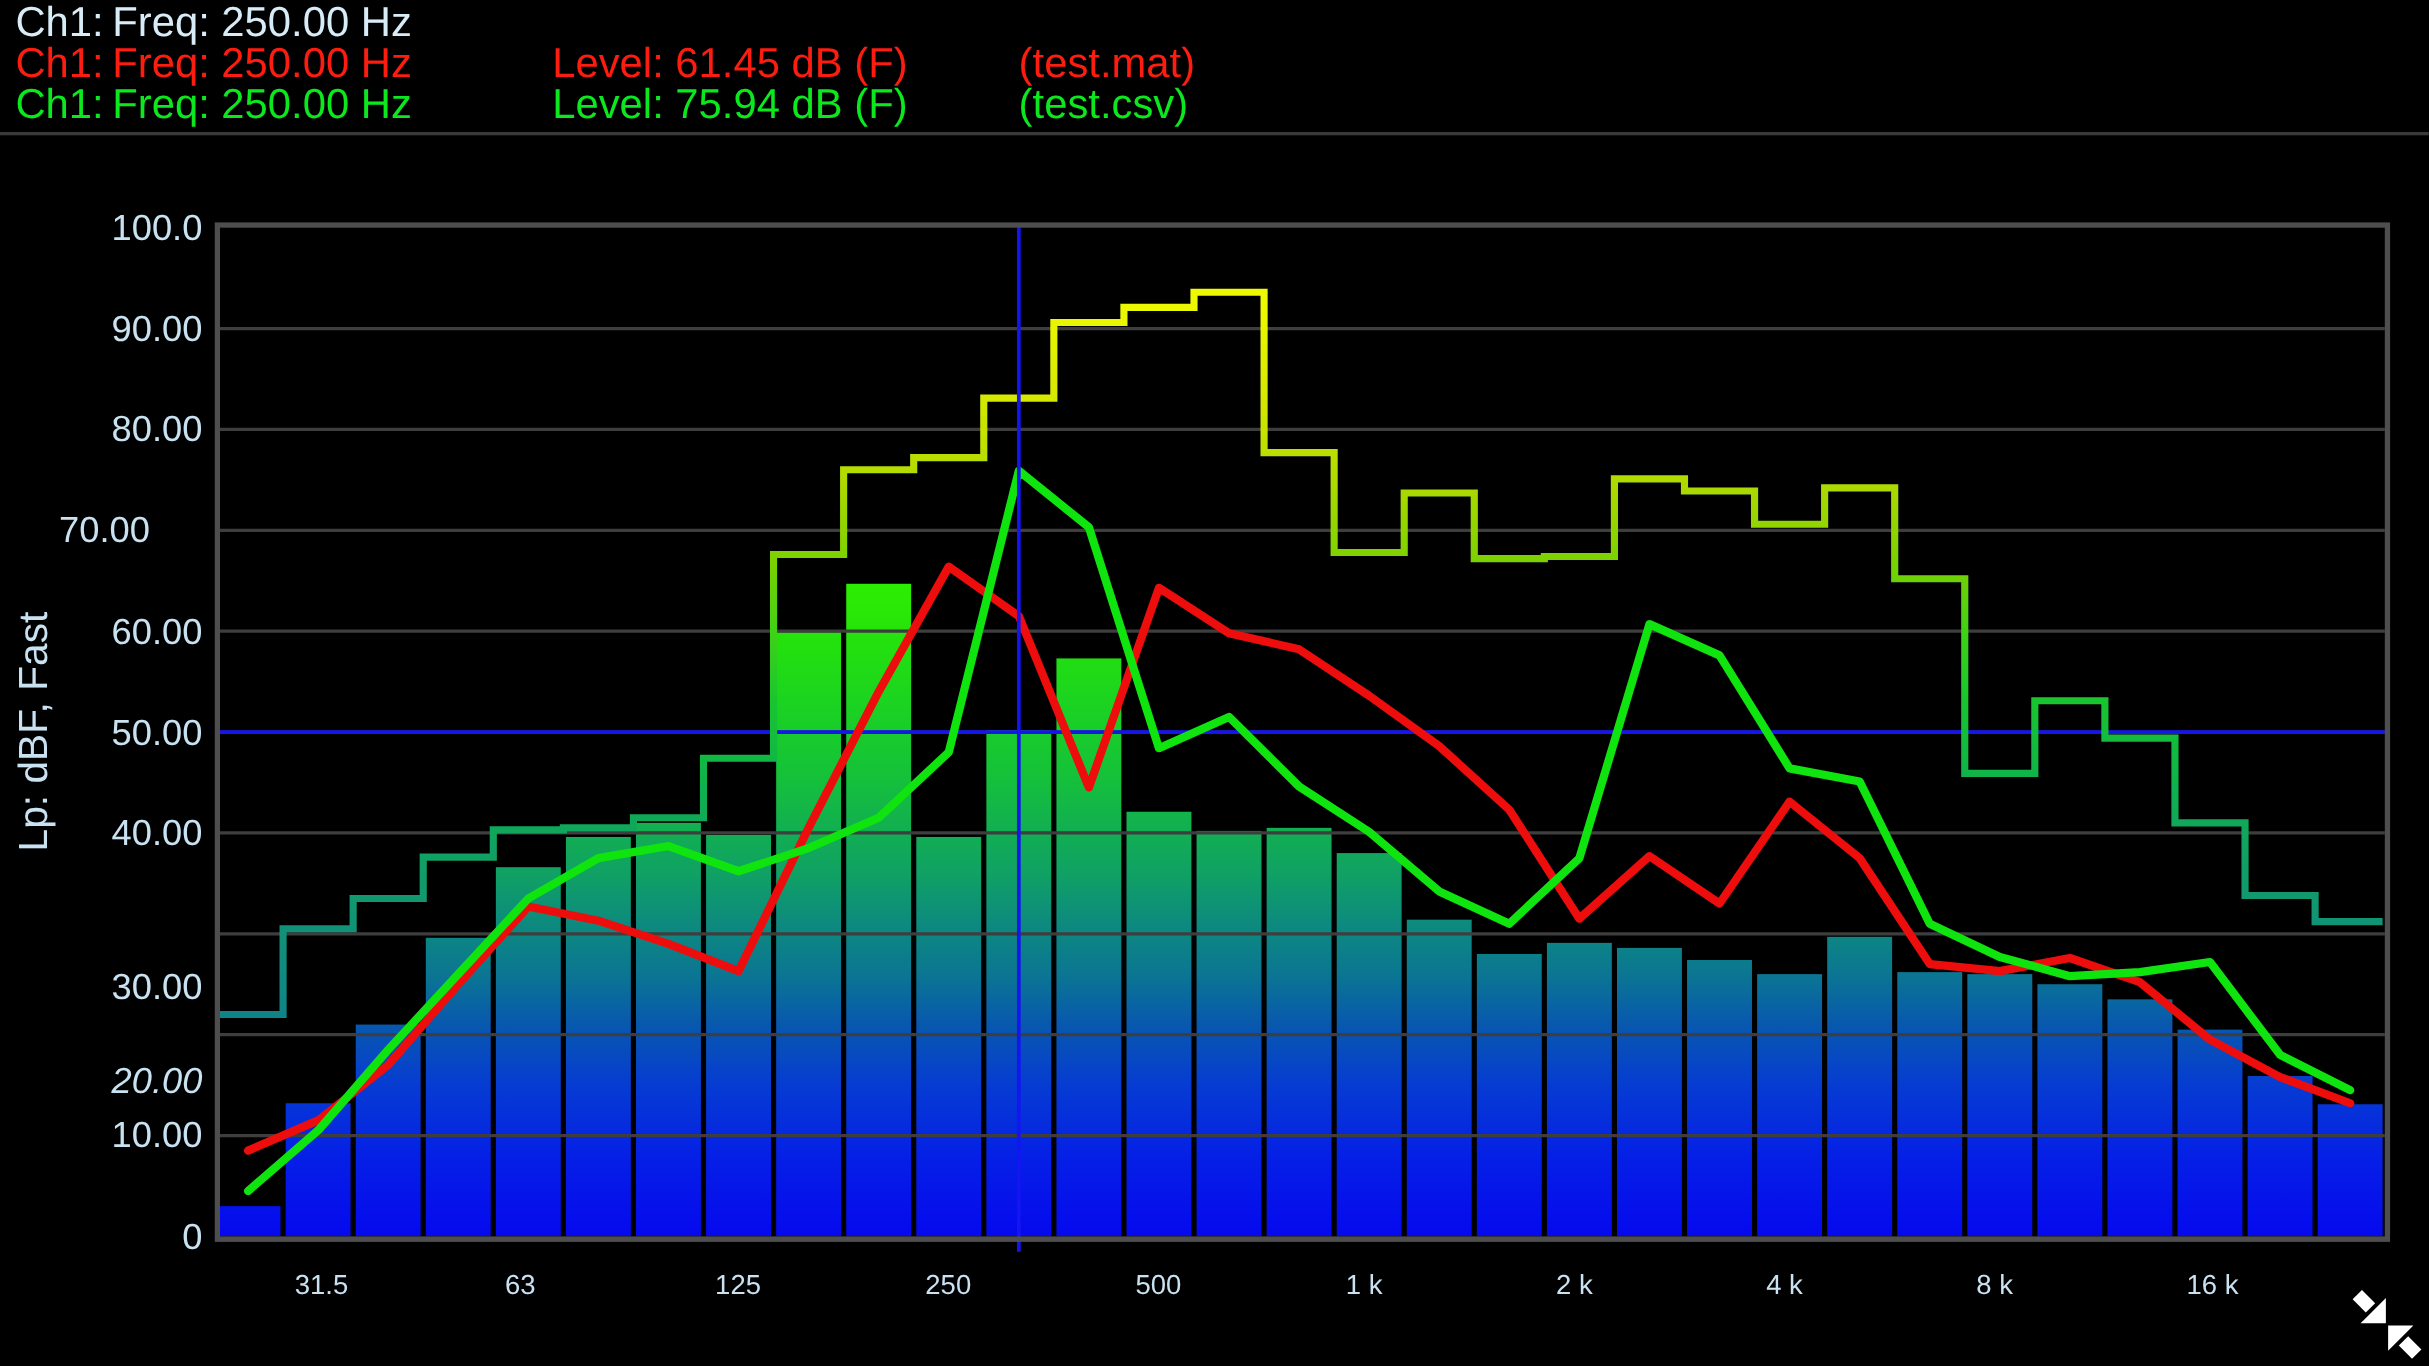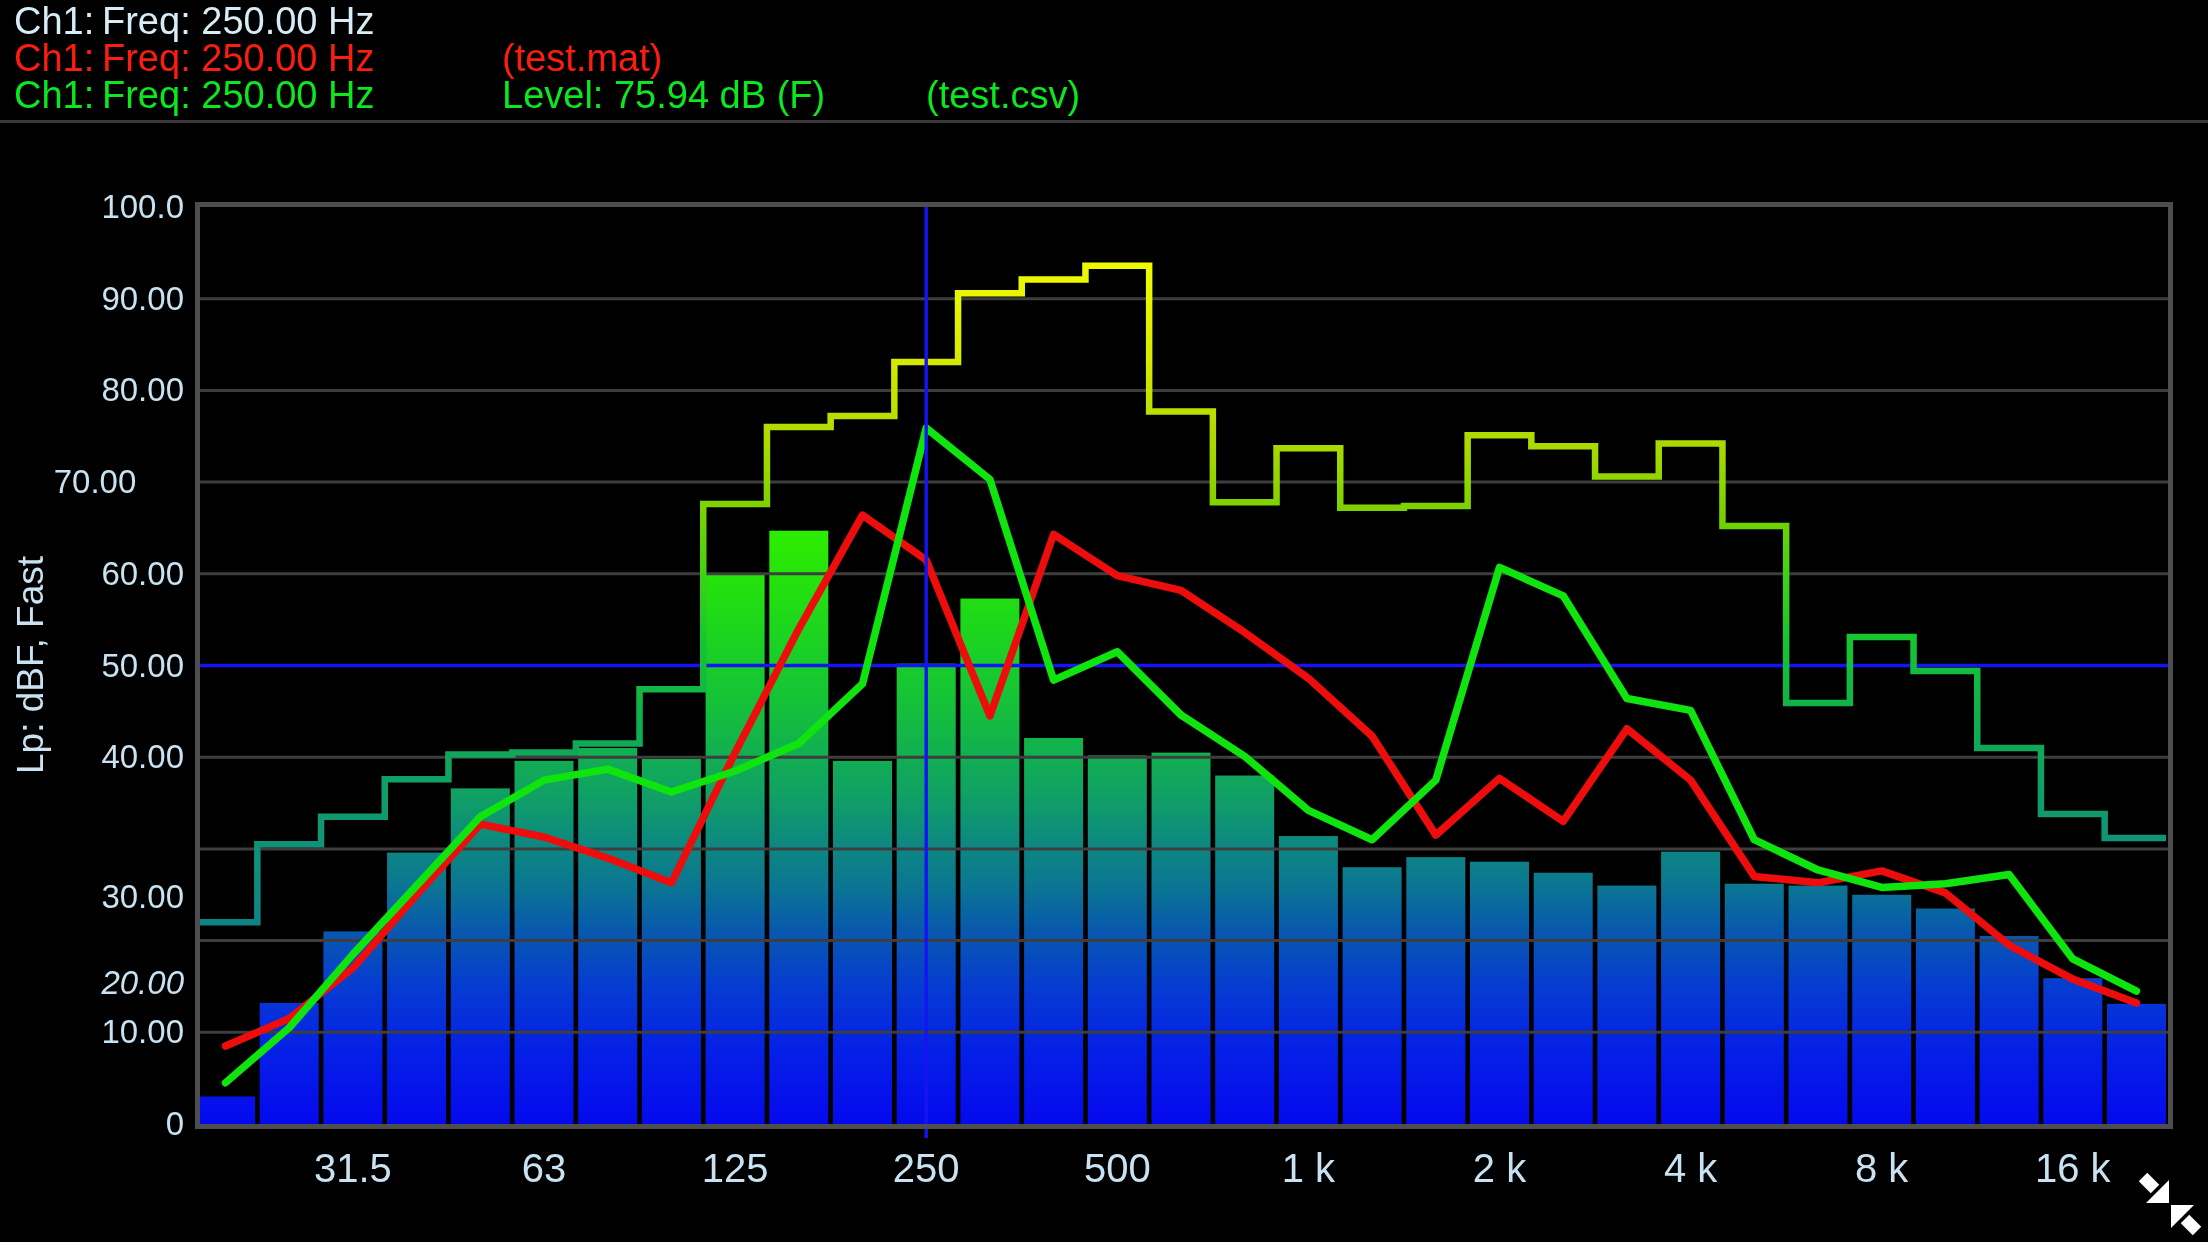--- a/index.html
+++ b/index.html
@@ -17,22 +17,22 @@
   .row-mat{color:#fd1c10;}
   .row-csv{color:#0be81e;}
   .divider{position:absolute;left:0;top:120px;width:2208px;height:3px;background:#3a3a3a;}
 
   
   .ylab{position:absolute;left:-129px;top:645px;width:320px;height:40px;
         text-align:center;color:#c9e2f2;font-size:37px;line-height:40px;
         transform:rotate(-90deg);}
   .ytick{position:absolute;left:6px;width:178px;text-align:right;
          color:#c9e2f2;font-size:33px;line-height:36px;}
-  .xtick{position:absolute;width:170px;text-align:center;top:1148px;
-         color:#c9e2f2;font-size:40px;line-height:40px;white-space:pre;}
+  .xtick{position:absolute;width:170px;text-align:left;top:1148px;
+         color:#c9e2f2;font-size:25px;line-height:40px;white-space:pre;}
   .xlab{position:absolute;left:882px;top:1194px;width:600px;text-align:center;
         color:#c9e2f2;font-size:37px;line-height:42px;}
 
   
   #plot{position:absolute;left:195px;top:202px;}
 
   
   .corner{position:absolute;left:2134px;top:1168px;width:72px;height:72px;cursor:pointer;}
 </style>
 </head>
@@ -40,20 +40,21 @@
 
 <div class="screen">
 
   <div class="header">
     <div class="hrow row-ch1">
       <span class="c1"><span class="ch">Ch1:</span><span>Freq: 250.00 Hz</span></span>
       <span></span>
     </div>
     <div class="hrow row-mat">
       <span class="c1"><span class="ch">Ch1:</span><span>Freq: 250.00 Hz</span></span>
+      <span class="c2">Level: 61.45 dB (F)</span>
       <span>(test.mat)</span>
     </div>
     <div class="hrow row-csv">
       <span class="c1"><span class="ch">Ch1:</span><span>Freq: 250.00 Hz</span></span>
       <span class="c2">Level: 75.94 dB (F)</span>
       <span>(test.csv)</span>
     </div>
   </div>
   <div class="divider"></div>
 

